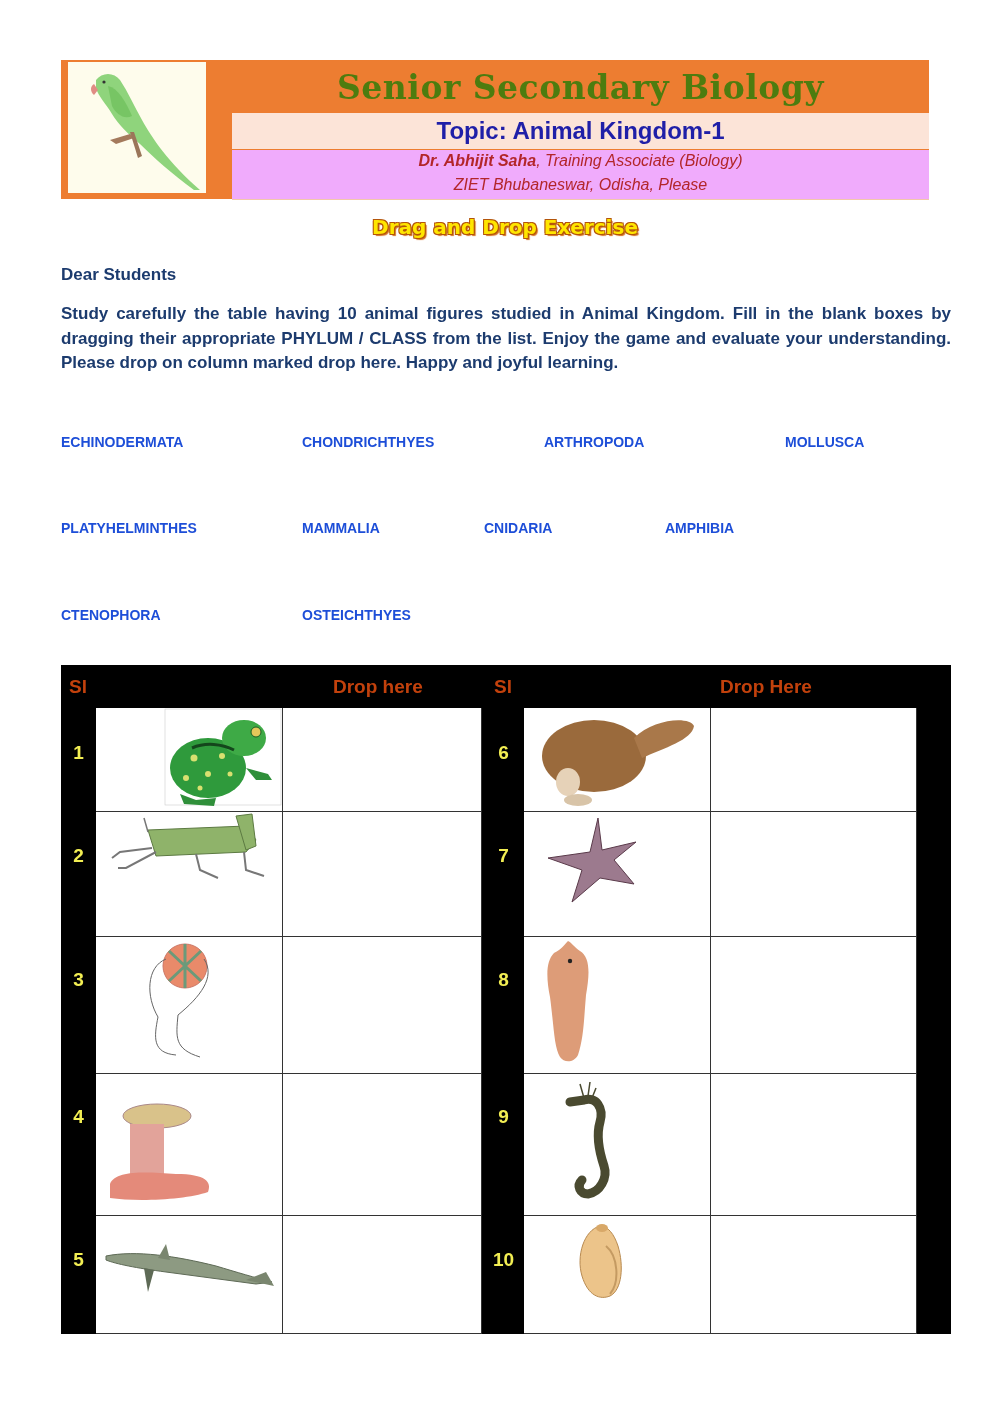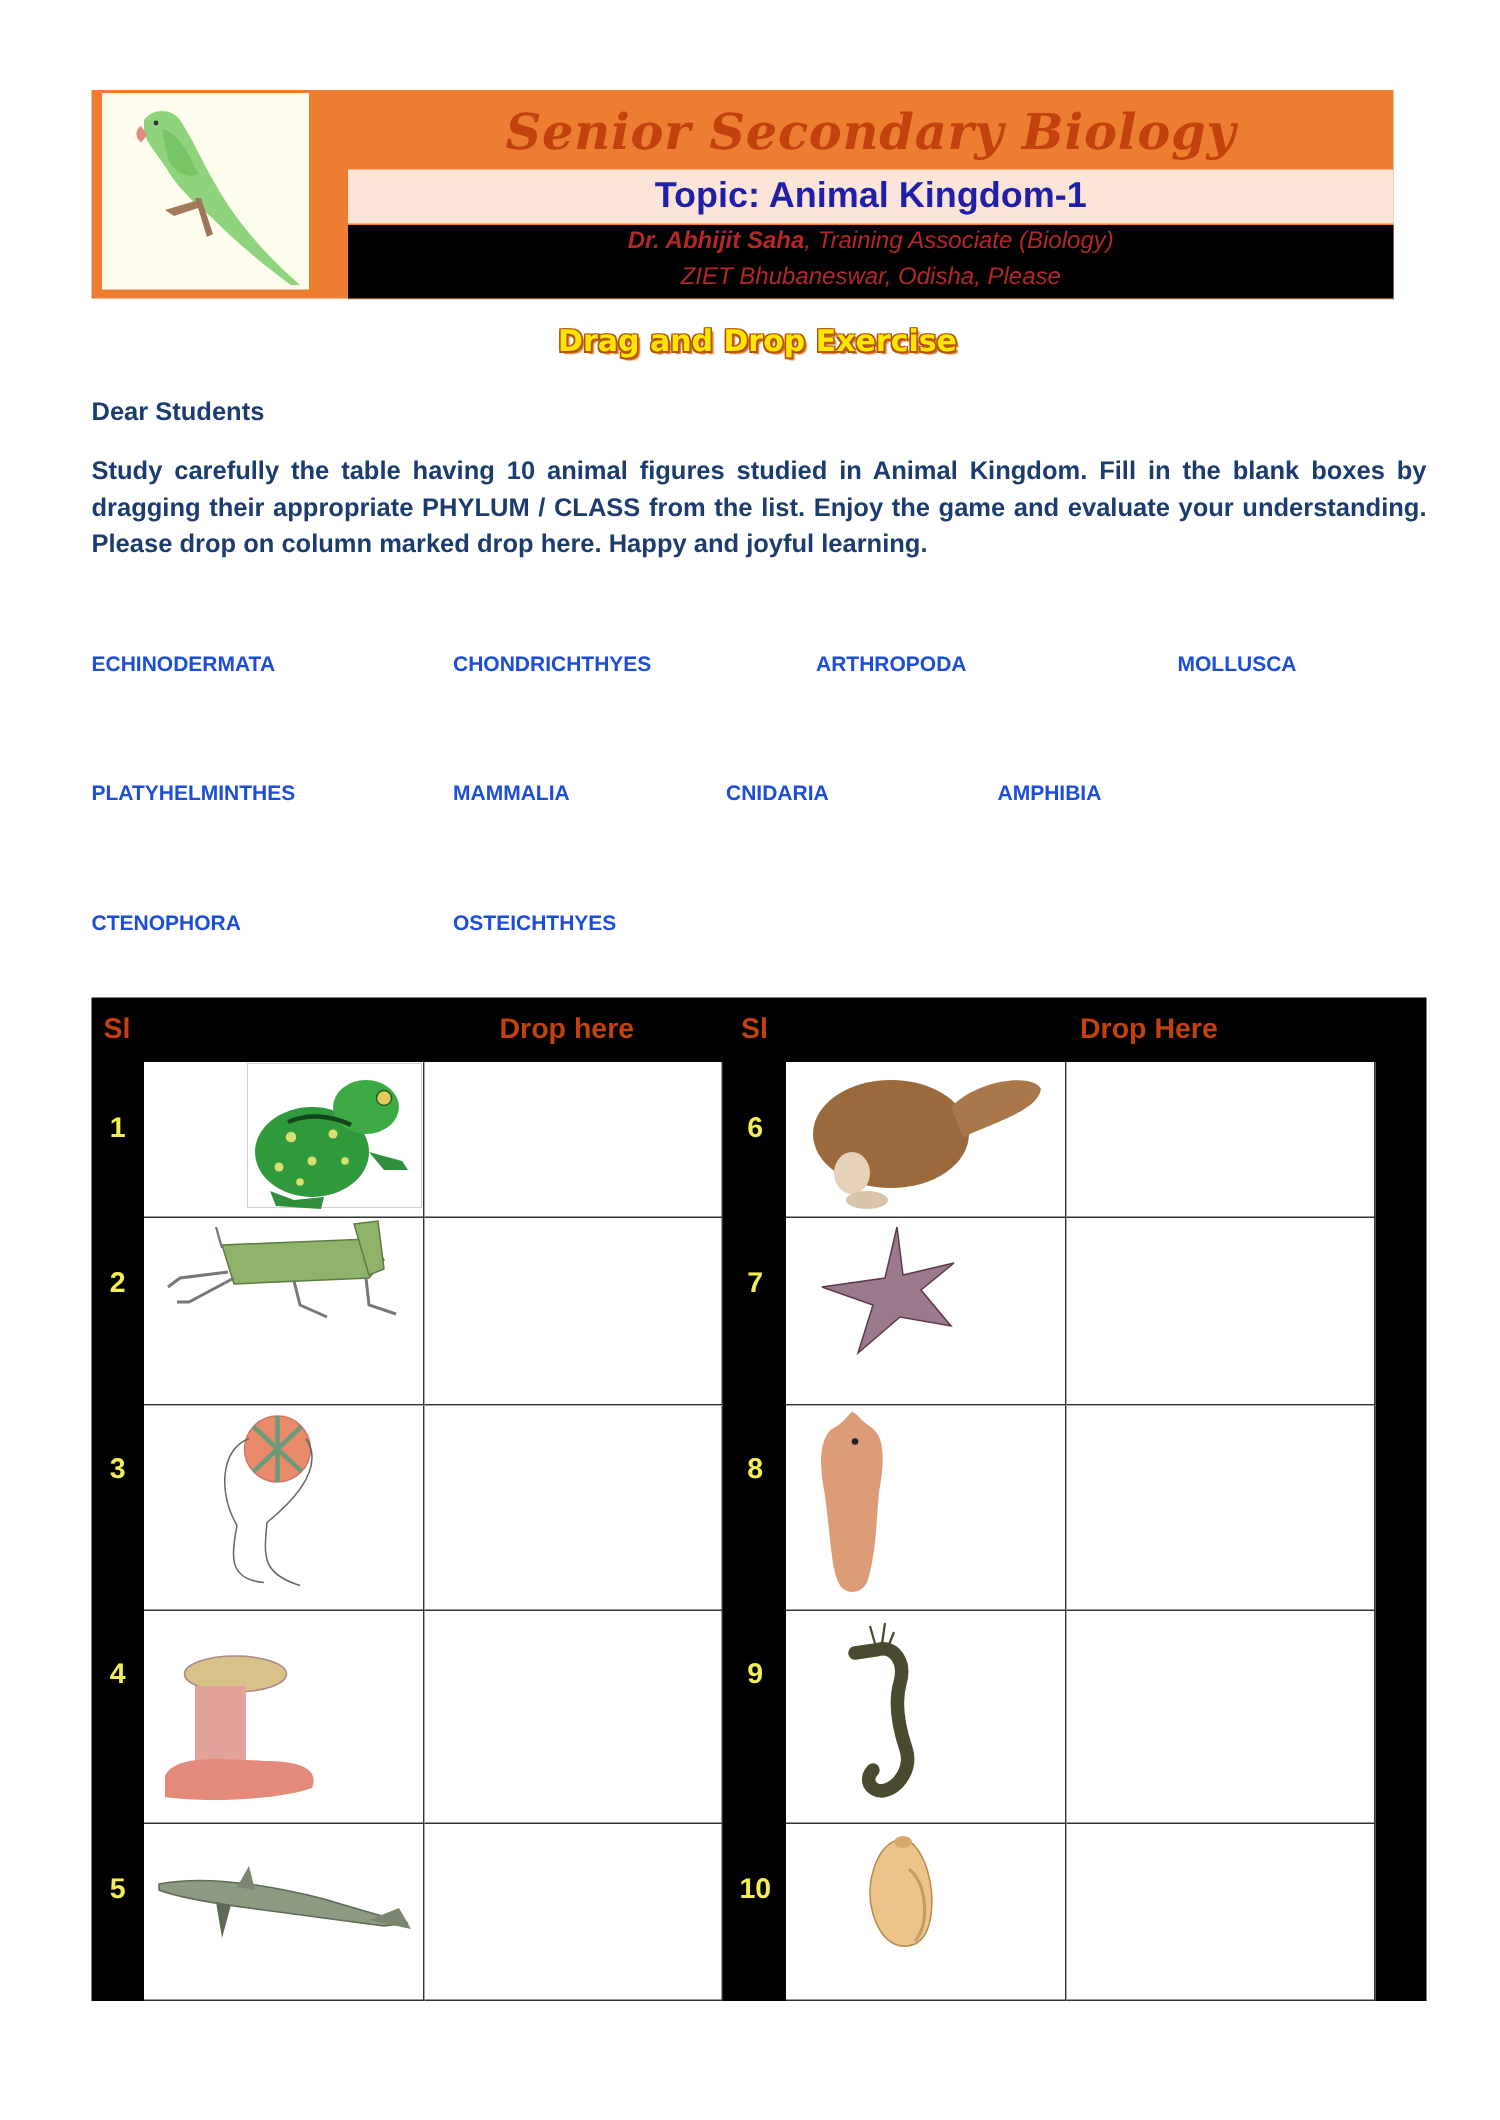--- a/index.html
+++ b/index.html
@@ -3,24 +3,24 @@
 <meta charset="utf-8">
 <style>
   html, body { margin:0; padding:0; background:#ffffff; }
   body { width:1000px; height:1413px; position:relative; overflow:hidden; font-family:"Liberation Sans", sans-serif; }
   .abs { position:absolute; }
 
   
   #banner { left:61px; top:60px; width:868px; height:139px; background:#ed7d31; }
   #logo-box { left:68px; top:62px; width:138px; height:131px; background:#fefcec; }
   #banner-title { left:232px; top:62px; width:697px; height:50px; display:flex; align-items:center; justify-content:center;
-    font-family:"DejaVu Serif", serif; font-weight:bold; font-size:33px; color:#c2410c; letter-spacing:0.5px; font-style:italic; }
+    font-family:"DejaVu Serif", serif; font-weight:bold; font-size:33px; color:#4d7c0f; letter-spacing:0.5px; }
   #topic-band { left:232px; top:113px; width:697px; height:36px; background:#fce4d8; display:flex; align-items:center; justify-content:center;
     font-weight:bold; font-size:24px; color:#1f1fa8; }
-  #author-band { left:232px; top:150px; width:697px; height:49px; background:#000000; border-bottom:1px solid #f3c8aa; }
+  #author-band { left:232px; top:150px; width:697px; height:49px; background:#f0abfc; border-bottom:1px solid #f3c8aa; }
   .author-line { position:absolute; left:0; width:100%; text-align:center; font-style:italic; font-size:16px; color:#b3262a; }
   .author-line b { font-weight:bold; }
 
   #exercise-title { left:280px; top:205px; width:450px; height:44px; display:flex; align-items:center; justify-content:center;
     font-family:"DejaVu Sans", sans-serif; font-weight:bold; font-size:20px; color:#ffe600;
     text-shadow: -1px -1px 0 #b3550a, 1px -1px 0 #b3550a, -1px 1px 0 #b3550a, 1px 1px 0 #b3550a, 2px 2px 1px #d47020; }
 
   .blue-text { color:#1c3b6e; font-weight:bold; font-size:17px; }
   #greeting { left:61px; top:265px; }
   #instructions { left:61px; top:302px; width:890px; line-height:24.5px; text-align:justify; text-align-last:left; }

